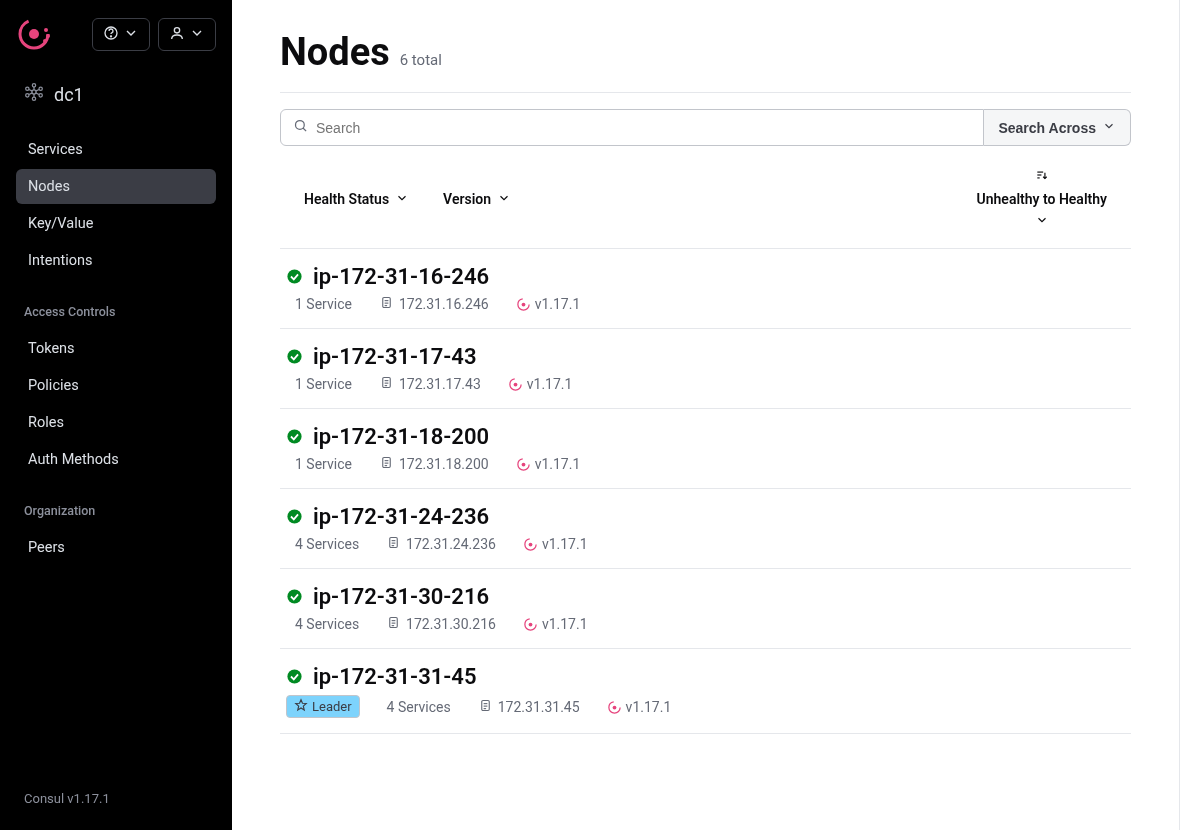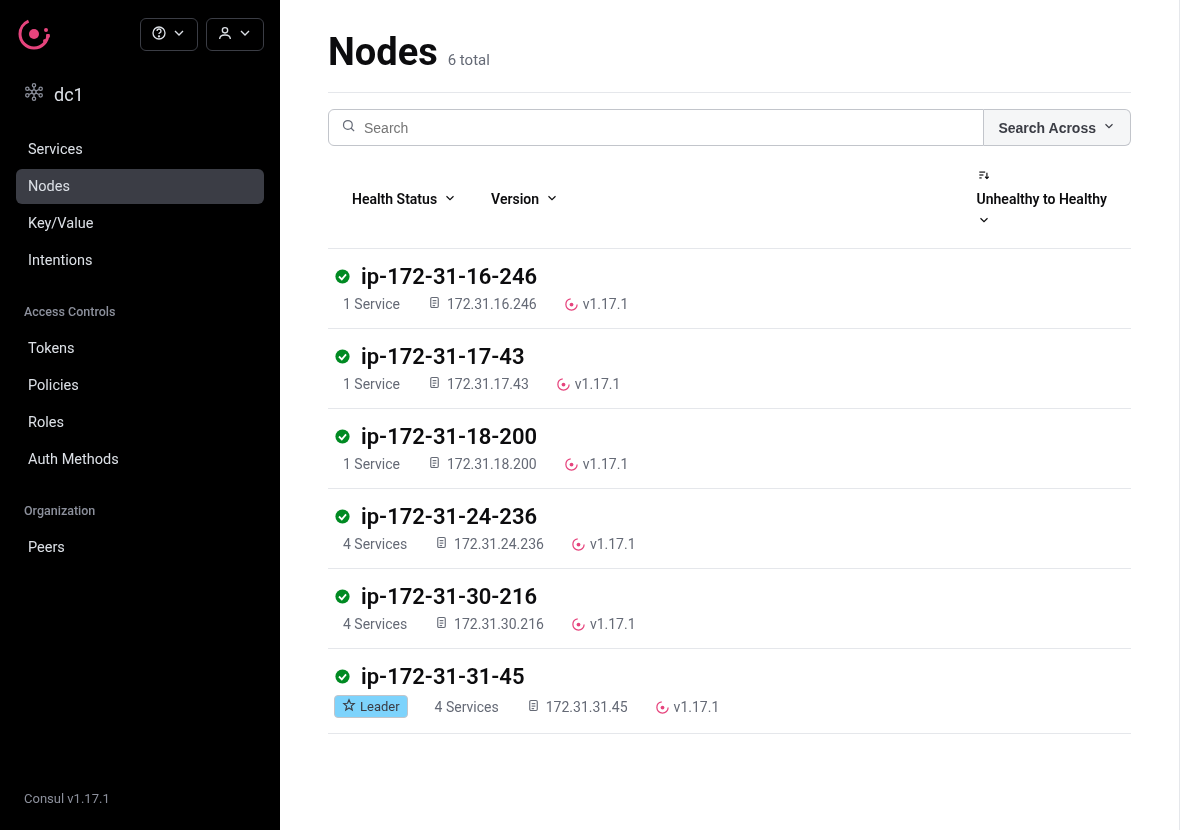--- a/index.html
+++ b/index.html
@@ -5,21 +5,21 @@
 * { box-sizing: border-box; margin: 0; padding: 0; }
 body {
   font-family: -apple-system, BlinkMacSystemFont, "Segoe UI", Roboto, sans-serif;
   display: flex;
   height: 830px;
   width: 1180px;
   overflow: hidden;
   background: #fff;
 }
 .sidebar {
-  width: 280px;
+  width: 232px;
   background: #000;
   color: #dce0e6;
   display: flex;
   flex-direction: column;
   padding: 16px;
 }
 .sidebar-header {
   display: flex;
   align-items: center;
   justify-content: space-between;
@@ -92,21 +92,21 @@
 .search-across {
   display: flex; align-items: center; gap: 6px;
   border: 1px solid #c2c5cb; border-left: none; border-radius: 0 6px 6px 0;
   padding: 8px 14px; background: #f5f6f7; cursor: pointer;
   font-size: 14px; font-weight: 600; color: #3b3d45;
 }
 .filter-row {
   display: flex; align-items: center; gap: 34px; padding: 18px 24px 18px;
 }
 .filter {
-  display: flex; align-items: flex-start; gap: 6px;
+  display: flex; align-items: center; gap: 6px;
   font-size: 14px; font-weight: 600; color: #0c0c0e; cursor: pointer;
 }
 .filter svg { width: 14px; height: 14px; }
 .sort { margin-left: auto; flex-direction: column; }
 .list { border-top: 1px solid #e5e7eb; }
 .node-row {
   padding: 15px 12px 15px 6px;
   border-bottom: 1px solid #e5e7eb;
   cursor: pointer;
 }

